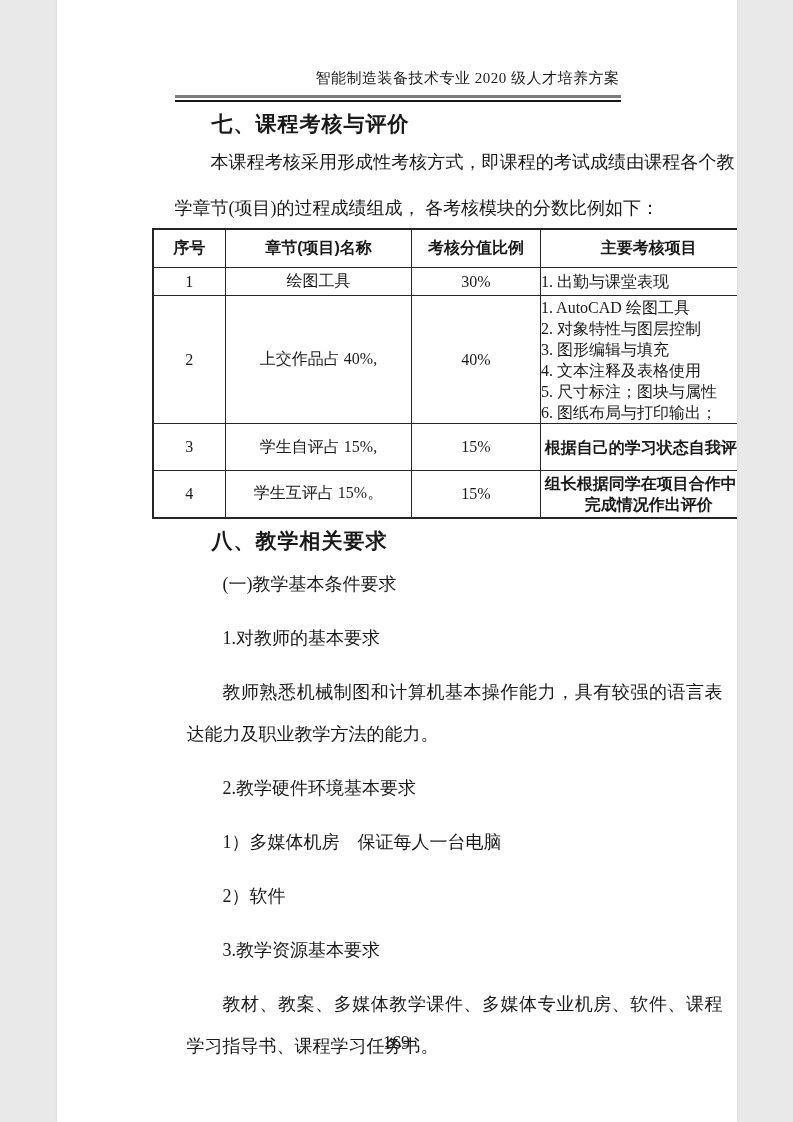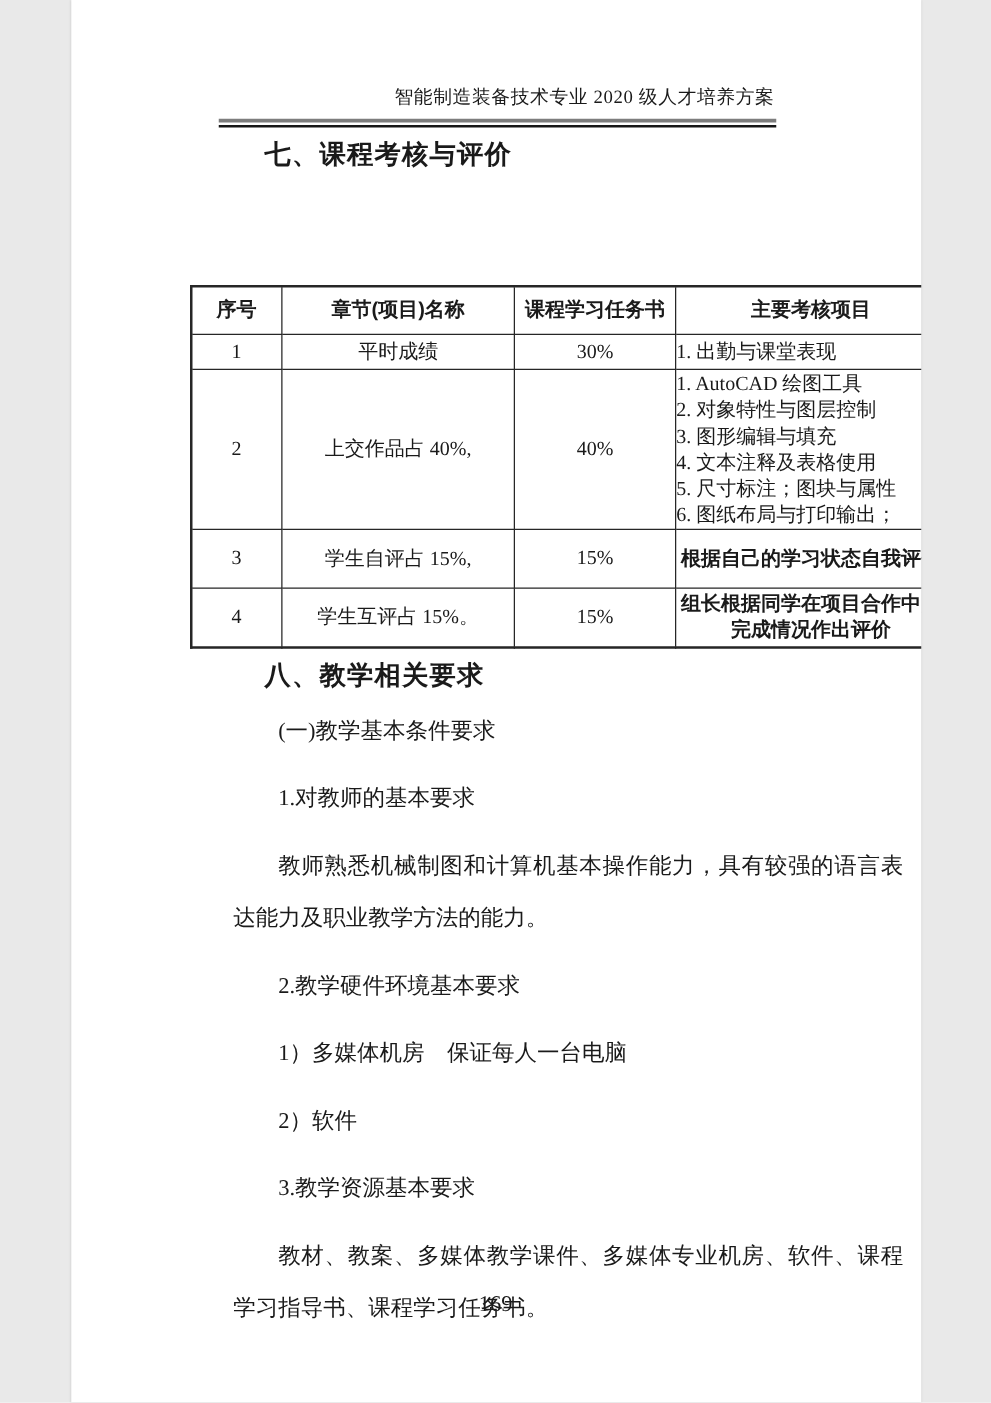--- a/index.html
+++ b/index.html
@@ -93,41 +93,42 @@
 <body>
 
 <div class="page">
 
   <div class="doc-header">智能制造装备技术专业 2020 级人才培养方案</div>
 
   <div class="header-rule"></div>
 
   <div class="sec-heading h7">七、课程考核与评价</div>
 
+  <p class="intro">本课程考核采用形成性考核方式，即课程的考试成绩由课程各个教学章节(项目)的过程成绩组成， 各考核模块的分数比例如下：</p>
 
   <div class="table-wrap">
     <table class="assessment">
       <colgroup>
         <col class="col-no">
           <col class="col-name">
           <col class="col-ratio">
           <col class="col-items">
       </colgroup>
       <thead>
         <tr>
             <th>序号</th>
             <th>章节(项目)名称</th>
-            <th>课程学习任务书</th>
+            <th>考核分值比例</th>
             <th>主要考核项目</th>
           </tr>
       </thead>
       <tbody>
           <tr class="row-0">
             <td class="c-no">1</td>
-            <td class="c-name">平时成绩</td>
+            <td class="c-name">绘图工具</td>
             <td class="c-ratio">30%</td>
             <td class="c-items">
               <div>1. 出勤与课堂表现</div>
             </td>
           </tr>
           <tr class="row-1">
             <td class="c-no">2</td>
             <td class="c-name">上交作品占 40%,</td>
             <td class="c-ratio">40%</td>
             <td class="c-items">

